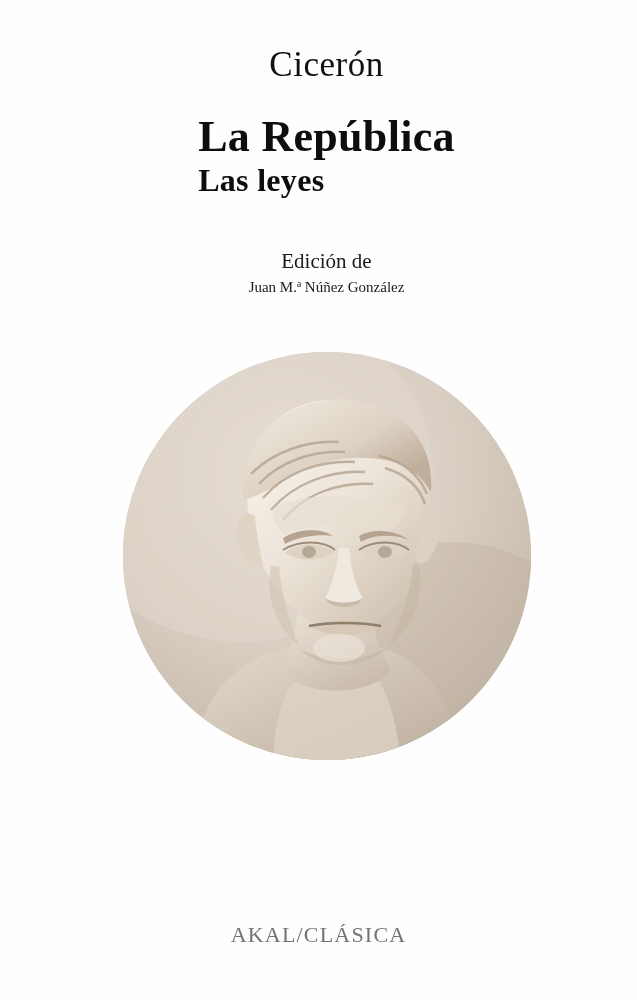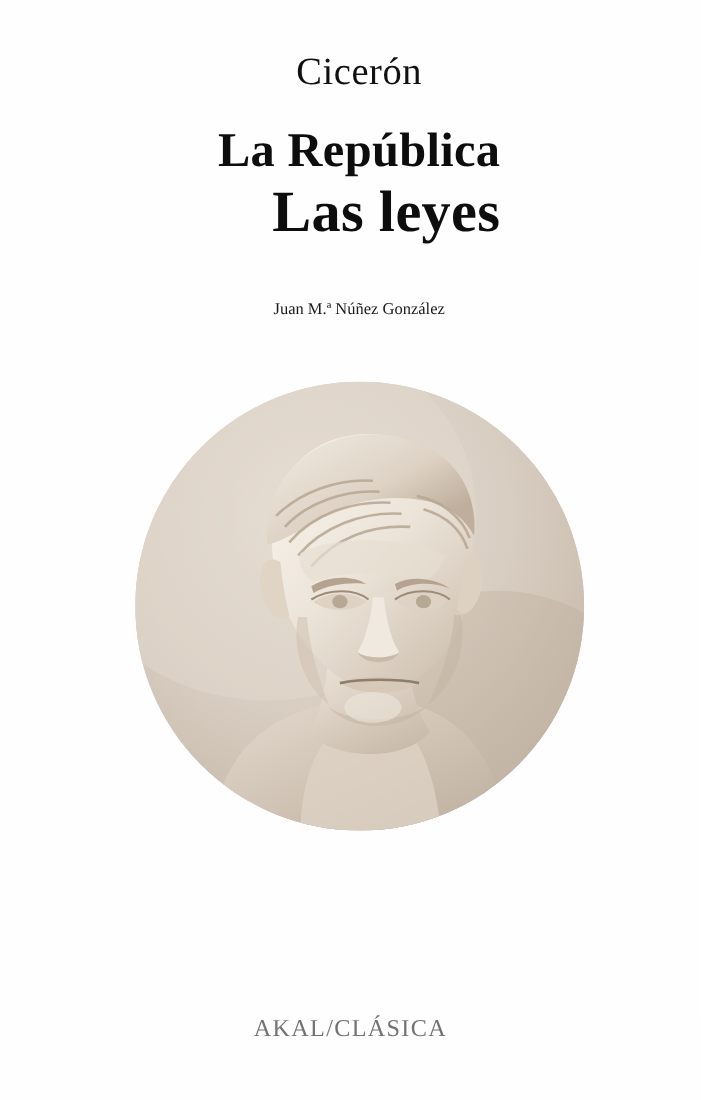--- a/index.html
+++ b/index.html
@@ -32,31 +32,31 @@
     font-size: 35px;
     letter-spacing: 0.5px;
     font-weight: 400;
     color: #111111;
     text-align: center;
     line-height: 1.1;
   }
 
   .title-block {
     margin-top: 26px;
-    text-align: right;
+    text-align: left;
     font-weight: bold;
     color: #0d0d0d;
   }
   .title-line-1 {
     font-size: 44px;
     line-height: 1.18;
     letter-spacing: 0.3px;
   }
   .title-line-2 {
-    font-size: 53px;
+    font-size: 32px;
     line-height: 1.18;
     letter-spacing: 0.3px;
   }
 
   .edition-block {
     margin-top: 46px;
     text-align: center;
     color: #1a1a1a;
   }
   .edition-label {
@@ -108,20 +108,21 @@
 <div class="cover">
 
   <div class="author">Cicerón</div>
 
   <div class="title-block">
     <div class="title-line-1">La República</div>
     <div class="title-line-2">Las leyes</div>
   </div>
 
   <div class="edition-block">
+    <div class="edition-label">Edición de</div>
     <div class="edition-name">Juan M.ª Núñez González</div>
   </div>
 
   <div class="portrait-wrap">
     <div class="portrait-circle">
       <svg viewBox="0 0 408 408" xmlns="http://www.w3.org/2000/svg" aria-hidden="true">
         <defs>
           <radialGradient id="bgGrad" cx="40%" cy="30%" r="80%">
             <stop offset="0%" stop-color="#e9e0d7"></stop>
             <stop offset="55%" stop-color="#d8cdc1"></stop>

